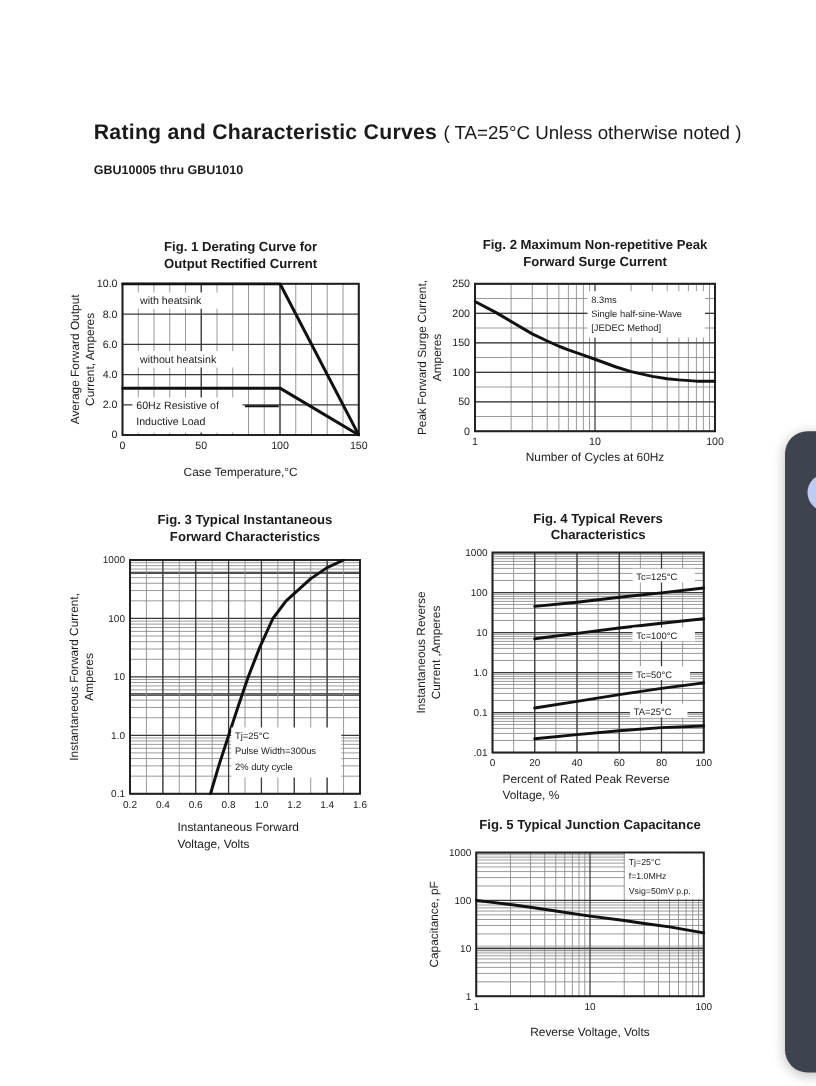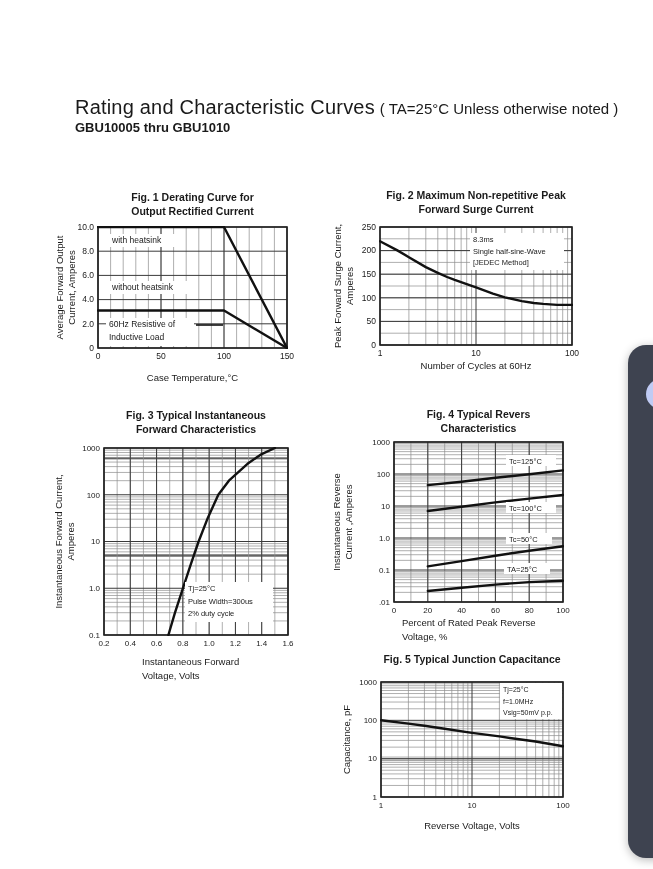--- a/index.html
+++ b/index.html
@@ -1,22 +1,22 @@
 <!DOCTYPE html>
 <html><head>
 <meta charset="utf-8">
 <style>
   html,body{margin:0;padding:0}
   body{width:653px;height:869px;position:relative;overflow:hidden;background:#ffffff;
        font-family:"Liberation Sans",sans-serif;color:#1a1a1a}
   .page{position:absolute;inset:0;background:#fff}
   .hdr{position:absolute;left:75px;top:96px;white-space:nowrap}
-  .h-title{font-size:20px;font-weight:normal;letter-spacing:.2px}
+  .h-title{font-size:17px;font-weight:bold;letter-spacing:.2px}
   .h-note{font-size:15px;margin-left:5px}
-  .h-sub{font-size:13px;font-weight:bold;margin-top:1px}
+  .h-sub{font-size:10px;font-weight:bold;margin-top:15px}
   .chart{position:absolute}
   svg text{fill:#1a1a1a}
   .side-panel{position:absolute;left:628px;top:345px;width:46px;height:513px;
       border-radius:18px;box-shadow:0 2px 10px rgba(0,0,0,.28)}
   .panel-dot{position:absolute;left:646px;top:379px;width:30px;height:30px;border-radius:50%}
 </style>
 </head>
 <body>
 
 <div class="page">

